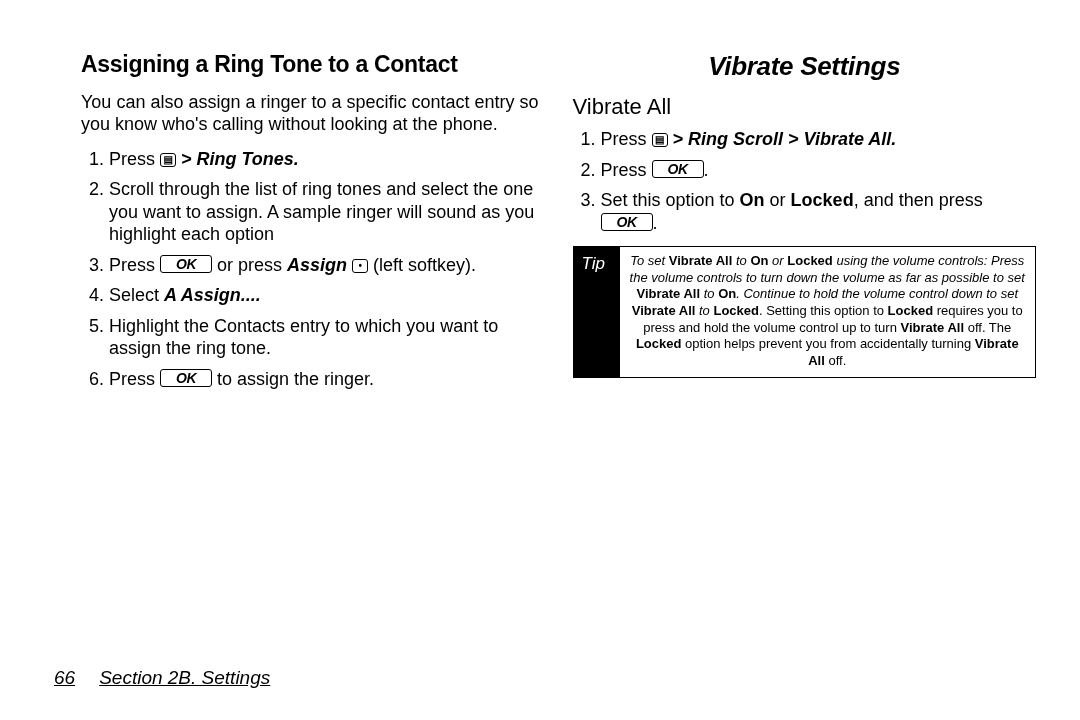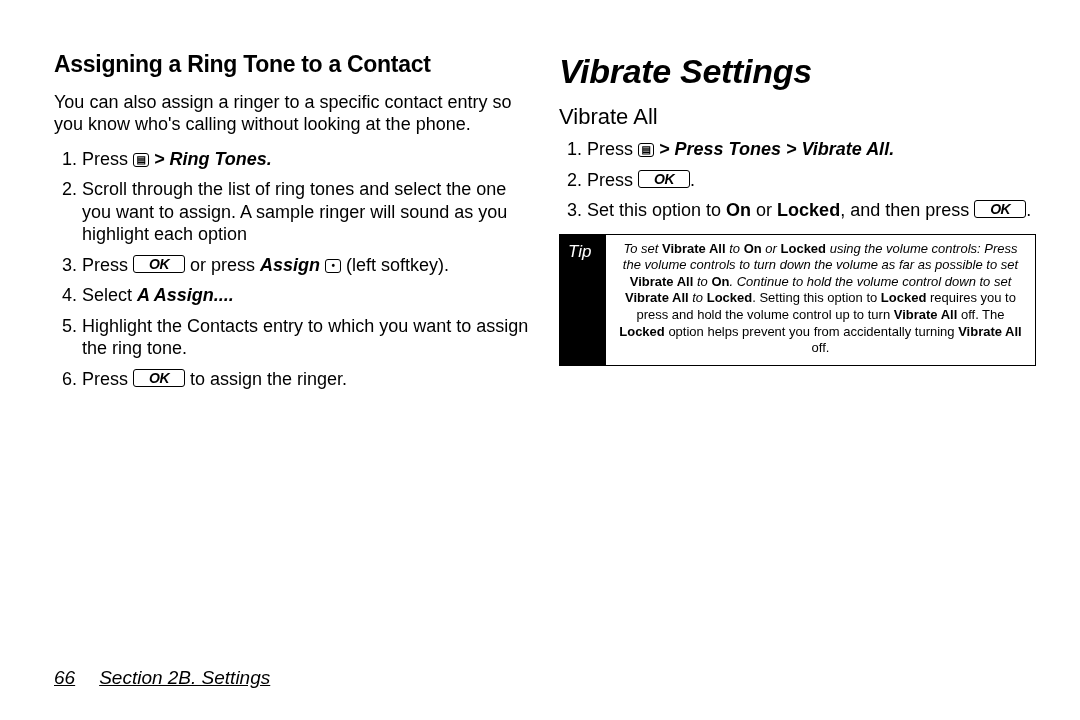--- a/index.html
+++ b/index.html
@@ -18,32 +18,34 @@
     width: 1080px;
     height: 720px;
     padding: 50px 44px 30px 54px;
     display: flex;
     flex-direction: column;
   }
   .cols {
     flex: 1;
     display: flex;
     gap: 28px;
+    margin-left: 27px;
   }
   .col {
     flex: 1;
     min-width: 0;
   }
   h2.section-main {
-    font-size: 34px;
+    font-size: 26px;
     font-style: italic;
     font-weight: 700;
     margin: 0 0 10px 0;
     letter-spacing: -0.3px;
     font-family: Arial, Helvetica, sans-serif;
+    text-align: center;
   }
   h3.subhead {
     font-size: 23px;
     font-weight: 700;
     margin: 0 0 12px 0;
     letter-spacing: -0.3px;
   }
   h3.subhead-big {
     font-size: 22px;
     font-weight: 400;
@@ -136,21 +138,21 @@
           <span>Press </span><span class="icon ok">OK</span><span> to assign the ringer.</span>
         </li>
       </ol>
     </div>
 
     <div class="col">
       <h2 class="section-main">Vibrate Settings</h2>
       <h3 class="subhead-big">Vibrate All</h3>
       <ol class="steps">
         <li>
-          <span>Press </span><span class="icon">▤</span><span class="bi"> &gt; </span><span class="bi">Press Tones</span><span class="bi"> &gt; </span><span class="bi">Vibrate All</span><span class="bi">.</span>
+          <span>Press </span><span class="icon">▤</span><span class="bi"> &gt; </span><span class="bi">Ring Scroll</span><span class="bi"> &gt; </span><span class="bi">Vibrate All</span><span class="bi">.</span>
         </li>
         <li>
           <span>Press </span><span class="icon ok">OK</span><span>.</span>
         </li>
         <li>
           <span>Set this option to </span><span class="b">On</span><span> or </span><span class="b">Locked</span><span>, and then press </span><span class="icon ok">OK</span><span>.</span>
         </li>
       </ol>
 
       <div class="tipbox">

